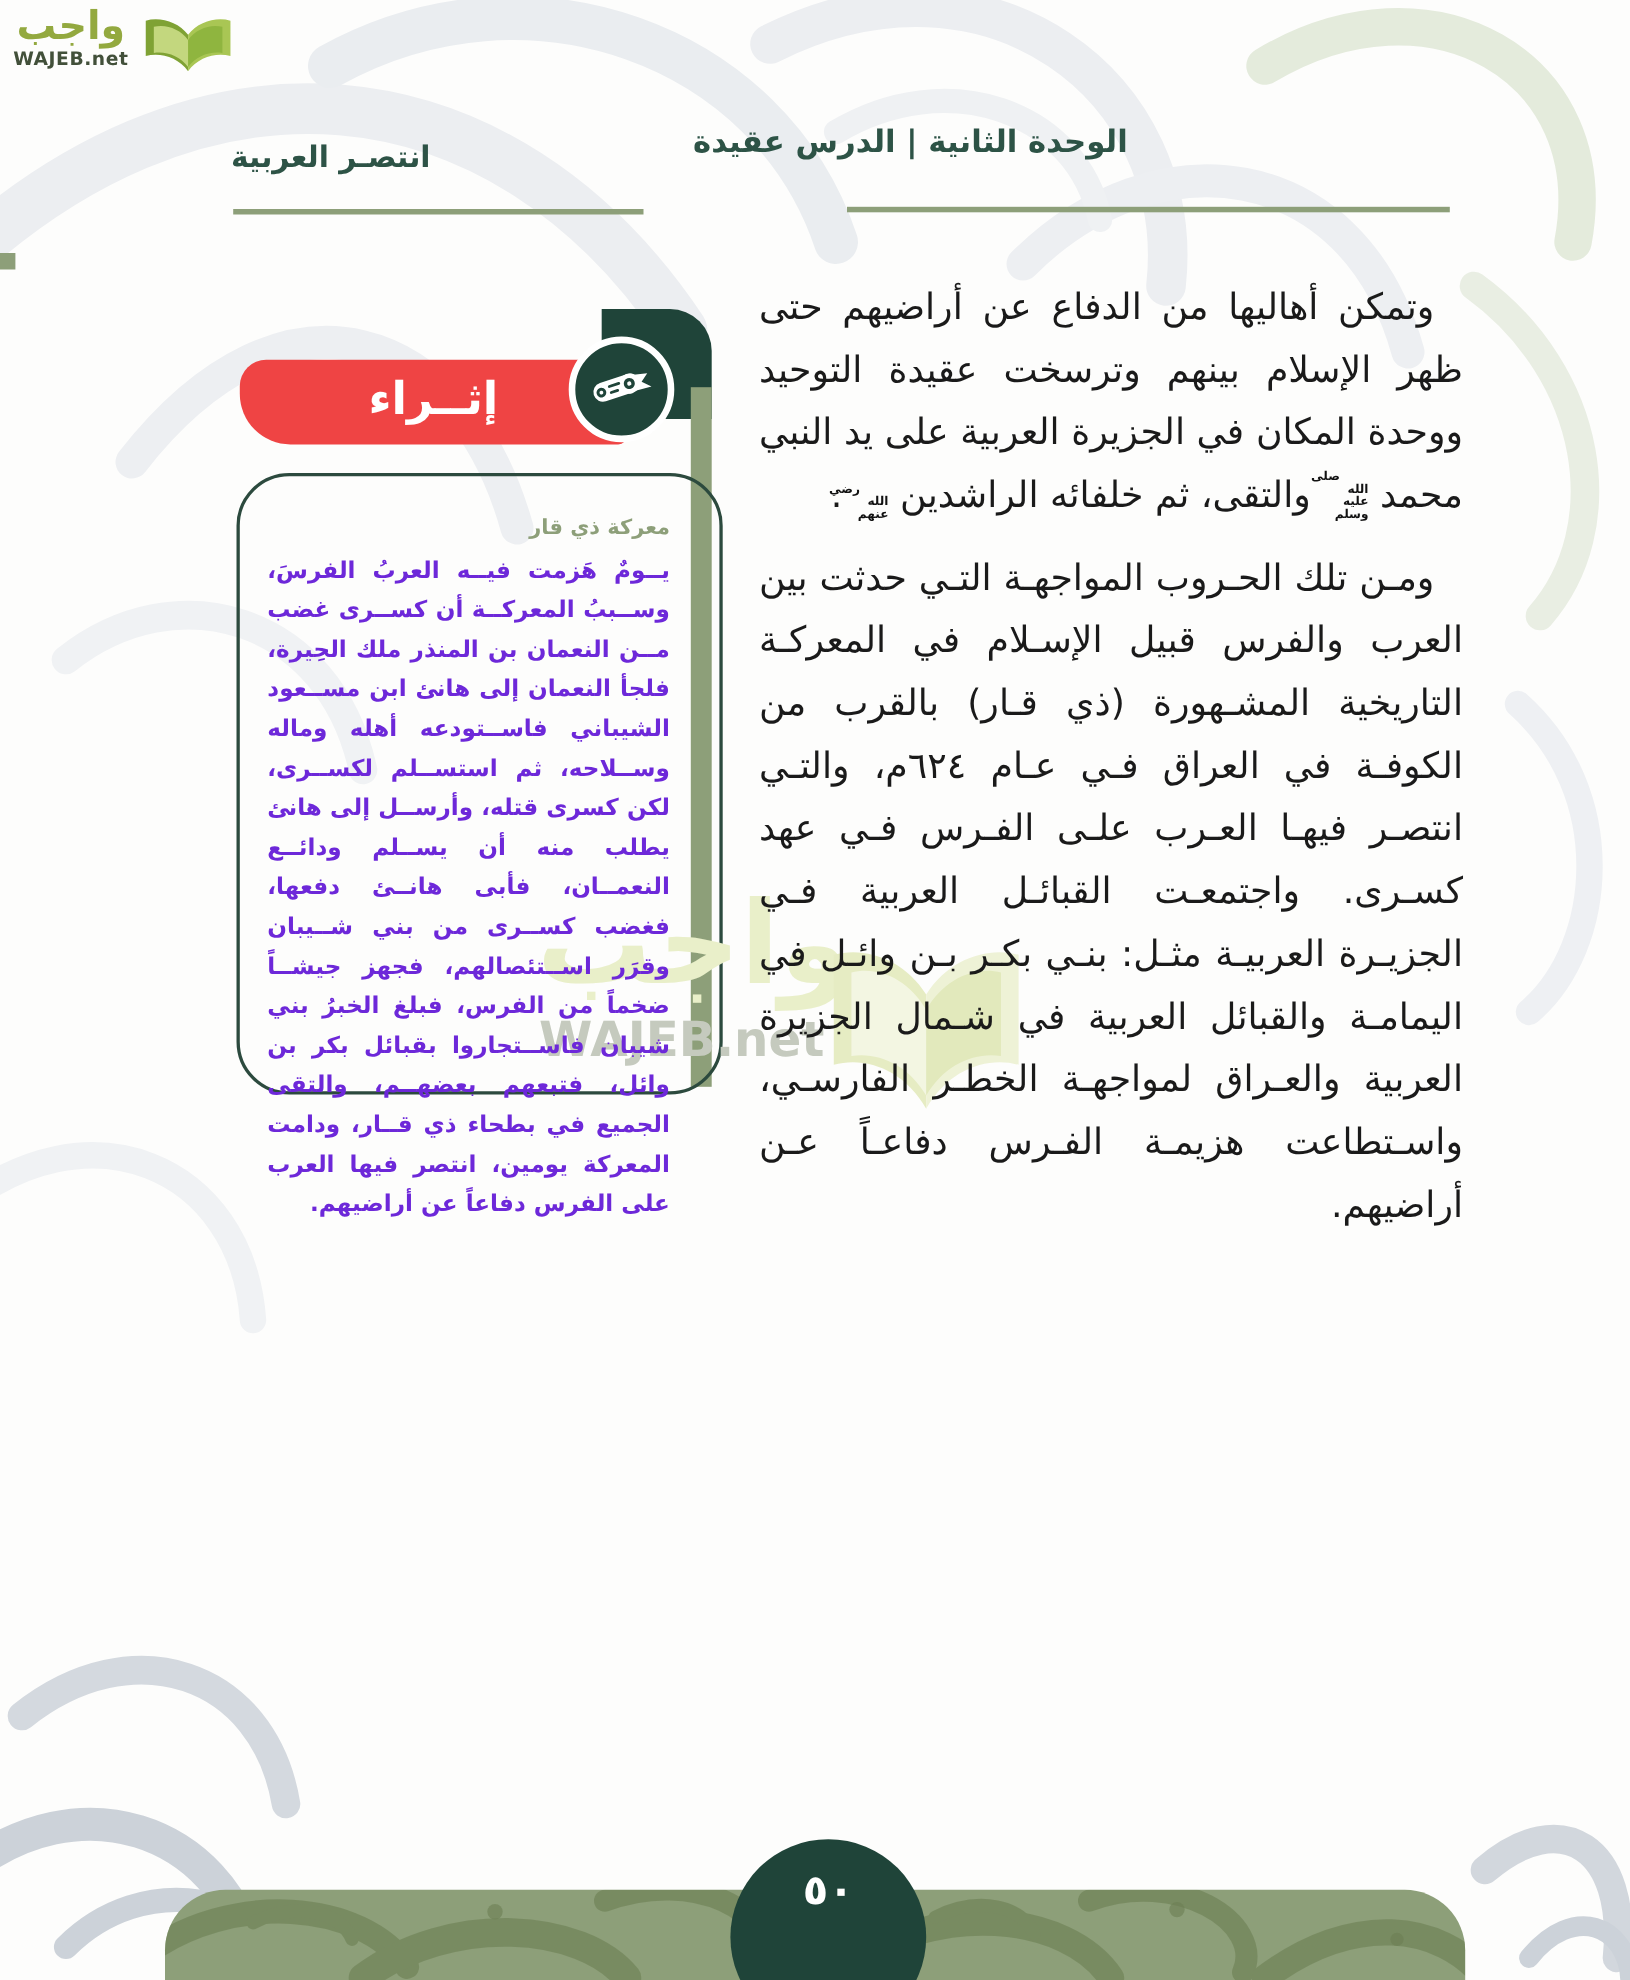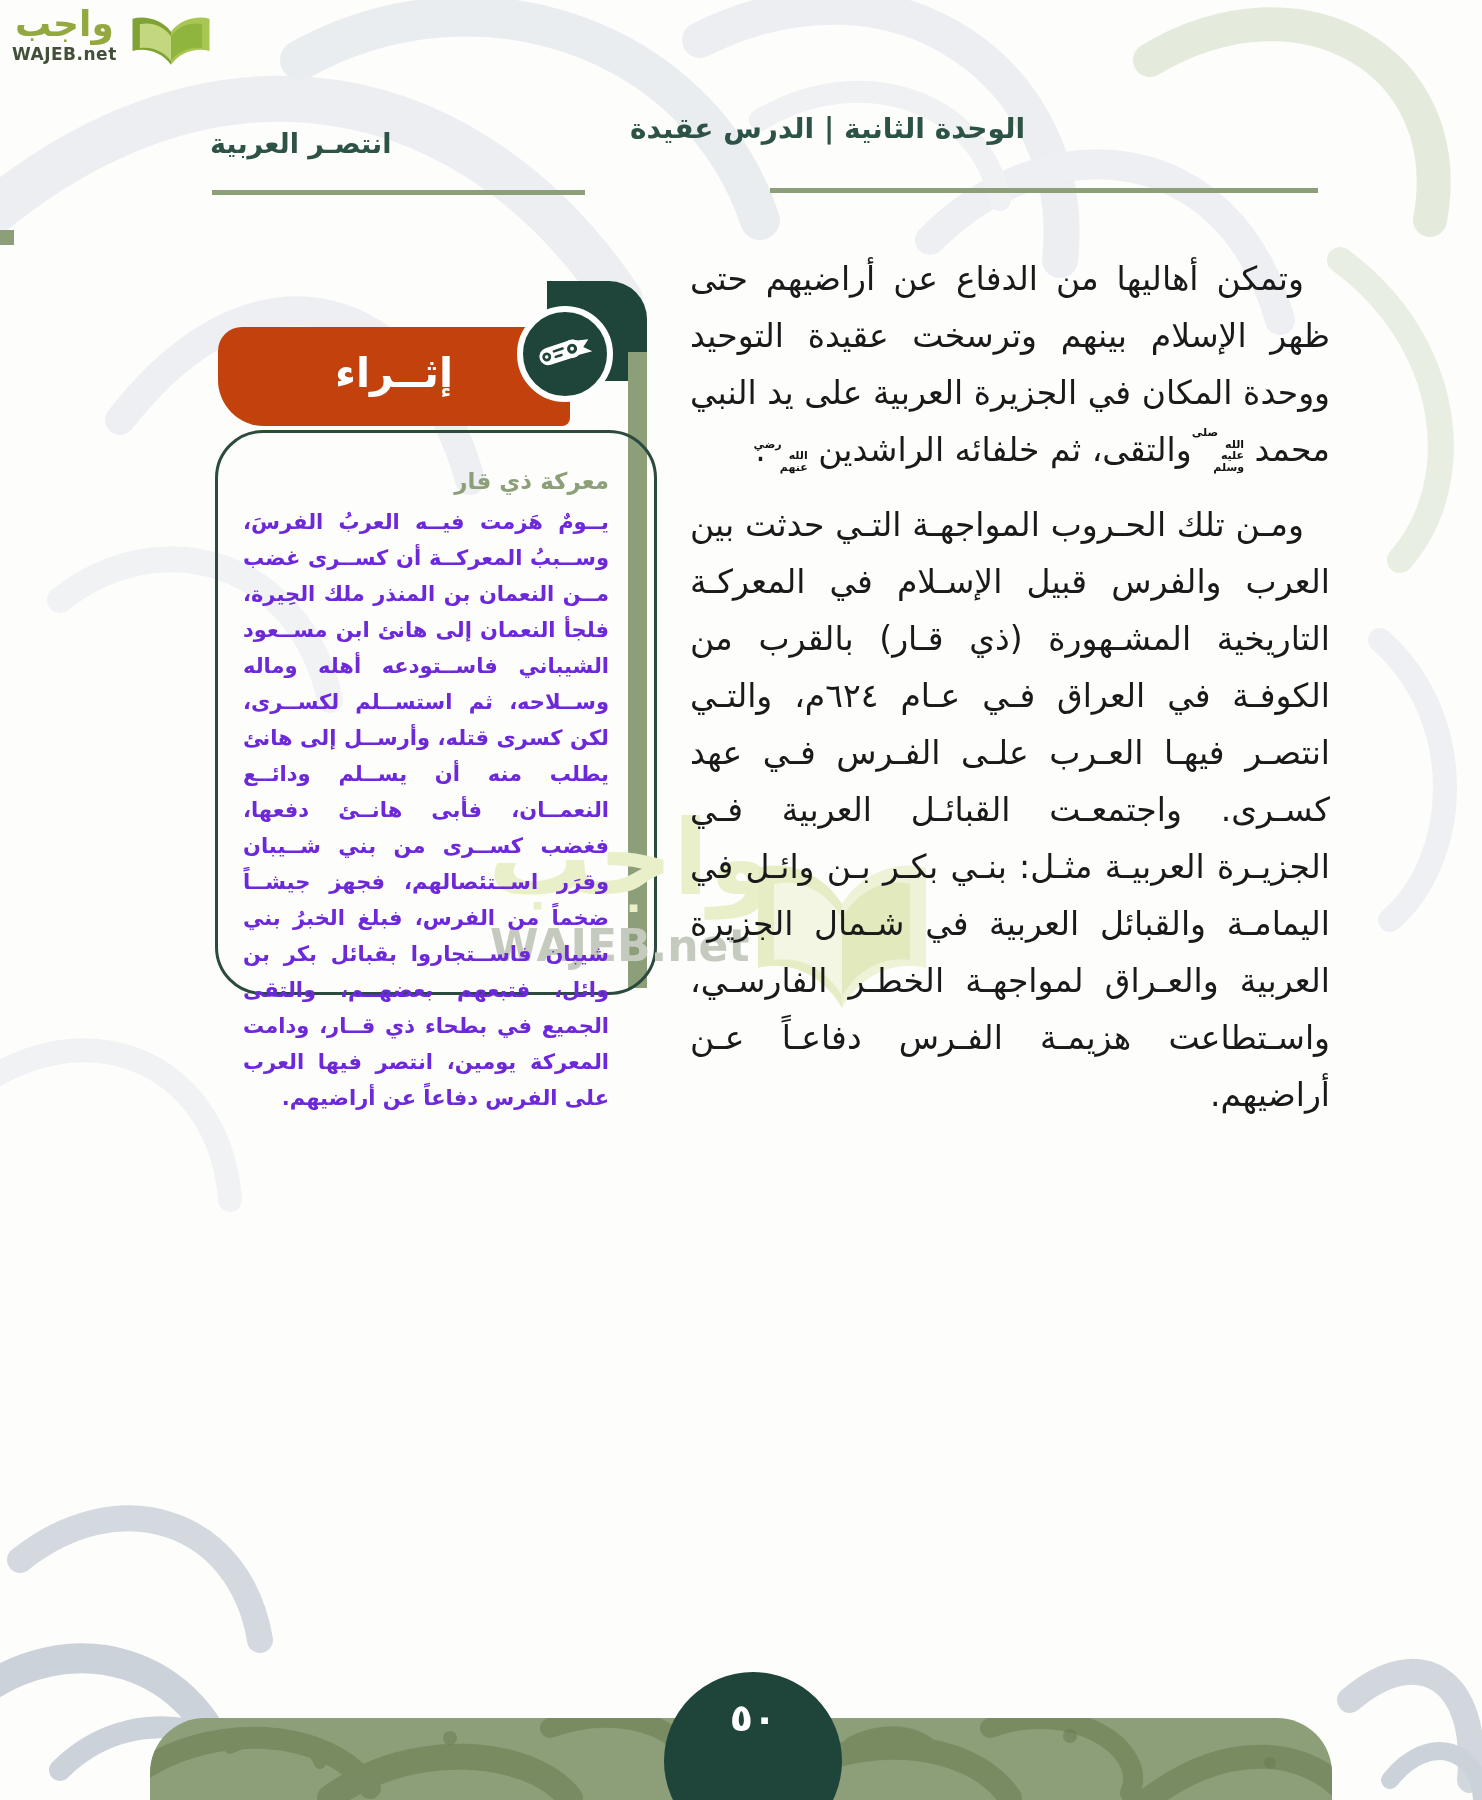--- a/index.html
+++ b/index.html
@@ -20,31 +20,31 @@
   .header-right{position:absolute;right:152px;top:112px;width:700px;text-align:left;
     font-size:28px;font-weight:bold;color:#2d5346;direction:rtl;z-index:6;}
   .underline-right{position:absolute;left:770px;top:188px;width:548px;height:5px;background:#8d9f79;z-index:2;}
   .header-left{position:absolute;left:210px;top:128px;font-size:27px;font-weight:bold;color:#2d5346;direction:rtl;z-index:6;}
   .underline-left{position:absolute;left:212px;top:190px;width:373px;height:5px;background:#8d9f79;z-index:2;}
   .edge-dash{position:absolute;left:0;top:230px;width:14px;height:15px;background:#8d9f79;z-index:2;}
   
   .corner-shape{position:absolute;left:547px;top:281px;width:100px;height:100px;background:#1f4439;
     border-radius:0 38px 0 0;z-index:2;}
   .vert-bar{position:absolute;left:628px;top:352px;width:19px;height:636px;background:#8d9f79;z-index:2;}
-  .enrich-bar{position:absolute;left:218px;top:327px;width:352px;height:99px;background:#c2410c;
+  .enrich-bar{position:absolute;left:218px;top:327px;width:352px;height:77px;background:#ef4444;
     border-radius:24px 8px 8px 46px;z-index:3;display:flex;align-items:center;justify-content:center;}
   .enrich-title{color:#ffffff;font-size:41px;font-weight:bold;direction:rtl;padding-bottom:8px;}
   .enrich-circle{position:absolute;left:517px;top:306px;width:96px;height:96px;border-radius:50%;
     background:#1f4439;border:6px solid #ffffff;box-sizing:border-box;z-index:4;
     display:flex;align-items:center;justify-content:center;}
   
   .infobox{position:absolute;left:215px;top:430px;width:442px;height:565px;box-sizing:border-box;
     border:3px solid #2c4a3e;border-radius:48px;z-index:2;}
   .infobox-content{position:absolute;left:243px;top:468px;width:366px;z-index:4;direction:rtl;}
-  .infobox-title{font-size:23px;font-weight:bold;color:#8d9f79;margin-bottom:10px;}
+  .infobox-title{font-size:19px;font-weight:bold;color:#8d9f79;margin-bottom:10px;}
   .infobox-body{font-size:21px;font-weight:bold;color:#6d28d9;line-height:36px;text-align:justify;}
   
   .main-col{position:absolute;left:690px;top:250px;width:640px;z-index:4;direction:rtl;
     color:#1a1a1a;font-size:33px;line-height:57px;text-align:justify;}
   .main-col p{margin:0 0 18px 0;text-indent:26px;}
   .honorific{display:inline-block;width:42px;font-size:11px;line-height:1.05;font-weight:bold;
     text-align:right;vertical-align:-10px;color:#111;}
   
   .wm-ar{position:absolute;left:488px;top:806px;font-size:104px;font-weight:bold;color:#e9efc9;
     direction:rtl;line-height:1;z-index:3;}

